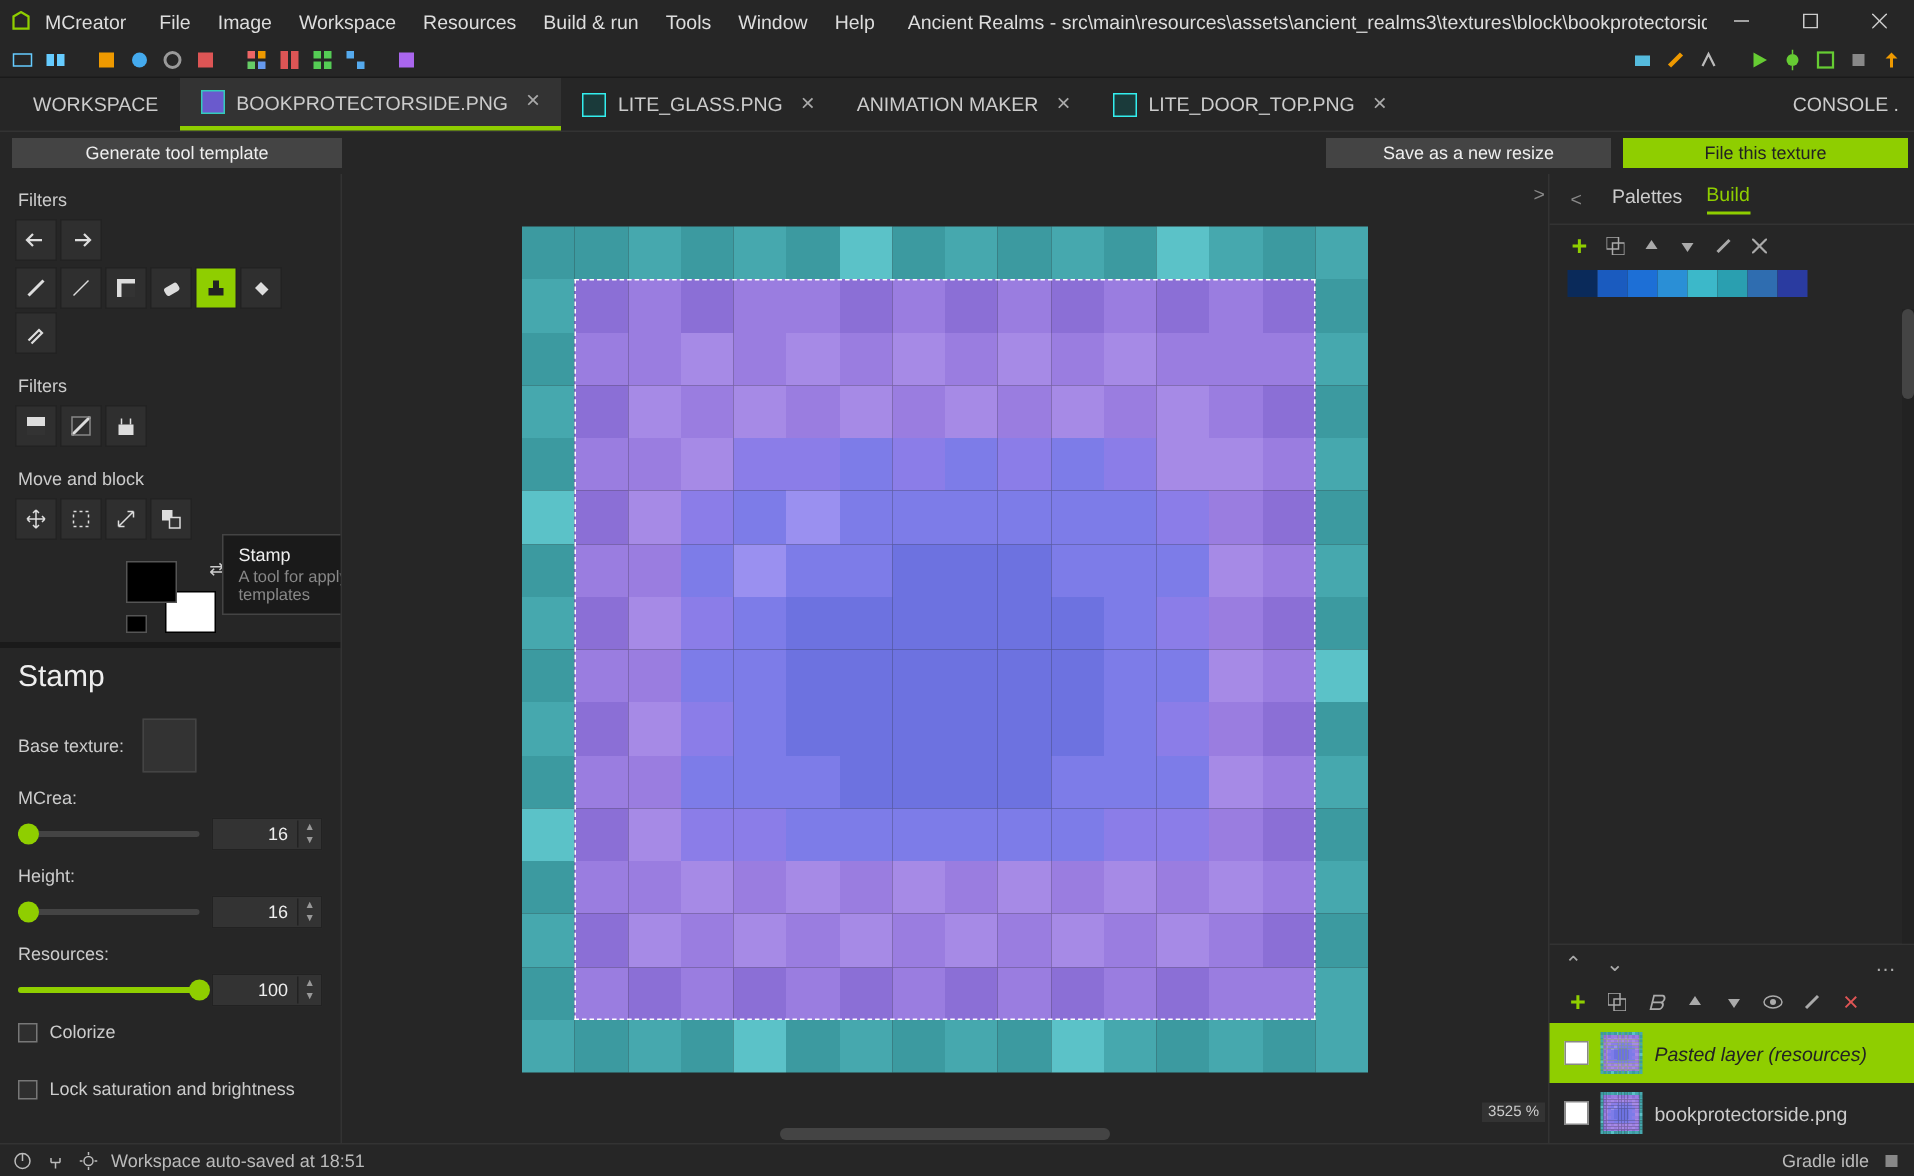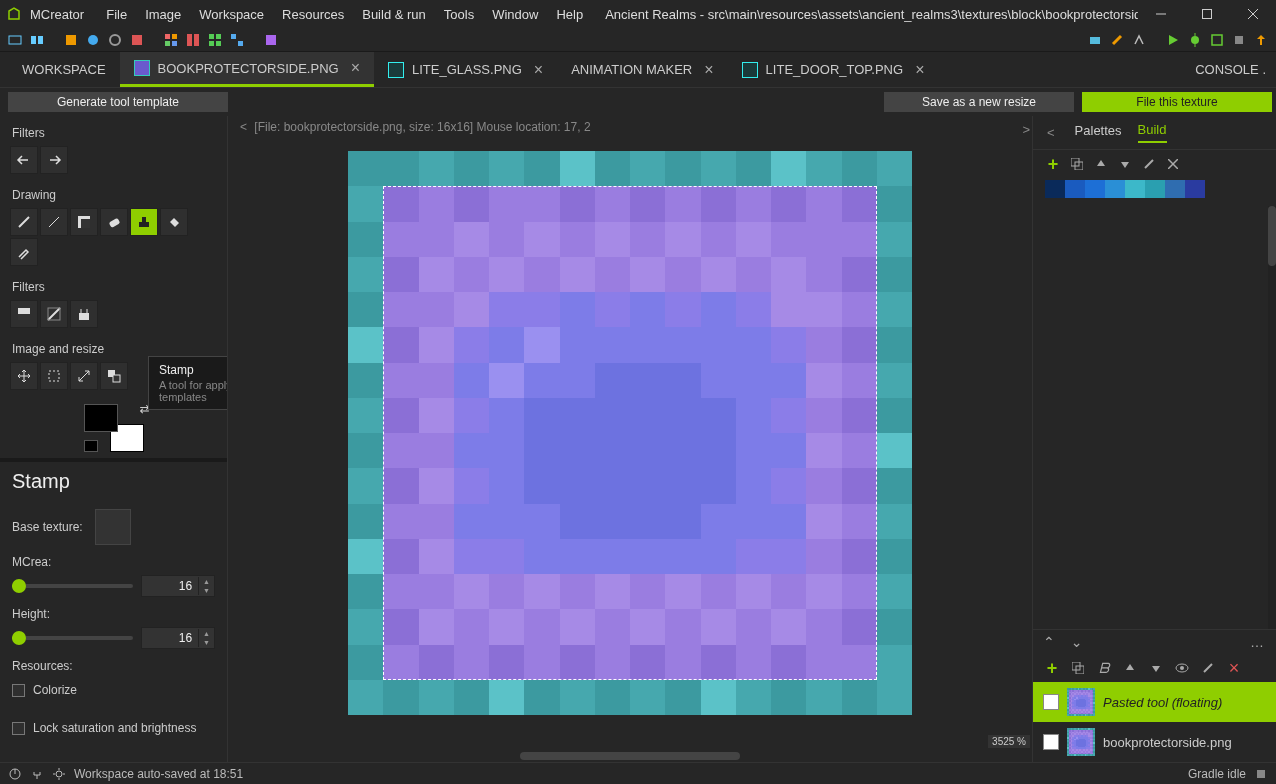--- a/index.html
+++ b/index.html
@@ -328,21 +328,20 @@
             <path d="M6 2 L2 6 L6 10 M2 6 L12 6" fill="none" stroke="#ddd" stroke-width="1.5"></path>
           </svg>
         </div>
       <div class="tool-btn">
           <svg width="16" height="12">
             <path d="M10 2 L14 6 L10 10 M14 6 L4 6" fill="none" stroke="#ddd" stroke-width="1.5"></path>
           </svg>
         </div>
     </div>
 
-    <div class="section-label">Drawing</div>
     <div class="tool-row">
       <div class="tool-btn">
           <svg width="16" height="16">
             <path d="M3 13 L13 3" stroke="#ddd" stroke-width="2"></path>
           </svg>
         </div>
       <div class="tool-btn">
           <svg width="16" height="16">
             <path d="M3 13 L13 3" stroke="#ddd" stroke-width="1"></path>
           </svg>
@@ -391,21 +390,21 @@
         </div>
       <div class="tool-btn">
           <svg width="16" height="16">
             <rect x="3" y="7" width="10" height="7" fill="#ddd"></rect>
             <line x1="5" y1="7" x2="5" y2="3" stroke="#ddd"></line>
             <line x1="11" y1="7" x2="11" y2="3" stroke="#ddd"></line>
           </svg>
         </div>
     </div>
 
-    <div class="section-label">Image and resize</div>
+    <div class="section-label">Move and block</div>
     <div class="tool-row">
       <div class="tool-btn">
           <svg width="16" height="16">
             <path d="M8 2 L8 14 M2 8 L14 8 M8 2 L6 4 M8 2 L10 4 M8 14 L6 12 M8 14 L10 12 M2 8 L4 6 M2 8 L4 10 M14 8 L12 6 M14 8 L12 10" stroke="#ddd" stroke-width="1" fill="none"></path>
           </svg>
         </div>
       <div class="tool-btn">
           <svg width="16" height="16">
             <rect x="3" y="3" width="10" height="10" fill="none" stroke="#ddd" stroke-dasharray="2 2"></rect>
           </svg>
@@ -471,44 +470,53 @@
             <div class="arrows">
                 <span>▲</span>
                 <span>▼</span>
               </div>
           </div>
         </div>
       </div>
 
       <div class="prop-row">
         <span class="prop-label">Resources:</span>
+        <div class="slider-row">
+          <div class="slider">
+              <div class="track-fill" style="width:100%"></div>
+              <div class="thumb" style="left:100%"></div>
+            </div>
+          <div class="spinner">
+            <input value="100" style="">
+            <div class="arrows">
+                <span>▲</span>
+                <span>▼</span>
+              </div>
+          </div>
+        </div>
       </div>
 
       <div class="checkbox-row">
         <div class="checkbox"></div>
         <span>Colorize</span>
       </div>
       <div style="height:18px"></div>
       <div class="checkbox-row">
         <div class="checkbox"></div>
         <span>Lock saturation and brightness</span>
       </div>
     </div>
 
     <div class="tooltip">
       <div class="tt-title">Stamp</div>
       <div class="tt-desc">A tool for applying textures from templates</div>
     </div>
   </div>
 
   <div class="center">
-    <div class="canvas-info">
-      <span class="chev">&lt;</span>
-      <span>[File: bookprotectorside.png, size: 16x16] Mouse location: 17, 2</span>
-    </div>
     <span class="collapse-r">&gt;</span>
     <div class="canvas-wrap">
       <div class="canvas-px">
         <div class="px-grid" id="pxgrid">
             <div class="px" style="background: rgb(60, 154, 160);"></div>
             <div class="px" style="background: rgb(60, 154, 160);"></div>
             <div class="px" style="background: rgb(70, 168, 174);"></div>
             <div class="px" style="background: rgb(60, 154, 160);"></div>
             <div class="px" style="background: rgb(70, 168, 174);"></div>
             <div class="px" style="background: rgb(60, 154, 160);"></div>
@@ -1118,21 +1126,21 @@
             <div style="background: rgb(60, 154, 160);"></div>
             <div style="background: rgb(70, 168, 174);"></div>
             <div style="background: rgb(60, 154, 160);"></div>
             <div style="background: rgb(91, 194, 200);"></div>
             <div style="background: rgb(70, 168, 174);"></div>
             <div style="background: rgb(60, 154, 160);"></div>
             <div style="background: rgb(70, 168, 174);"></div>
             <div style="background: rgb(60, 154, 160);"></div>
             <div style="background: rgb(70, 168, 174);"></div>
           </div>
-        <div class="name">Pasted tool (floating)</div>
+        <div class="name">Pasted layer (resources)</div>
       </div>
       <div class="layer-item">
         <div class="vis"></div>
         <div class="thumb" id="lthumb1" style="display: grid; grid-template-columns: repeat(16, 1fr); grid-template-rows: repeat(16, 1fr);">
             <div style="background: rgb(60, 154, 160);"></div>
             <div style="background: rgb(60, 154, 160);"></div>
             <div style="background: rgb(70, 168, 174);"></div>
             <div style="background: rgb(60, 154, 160);"></div>
             <div style="background: rgb(70, 168, 174);"></div>
             <div style="background: rgb(60, 154, 160);"></div>

